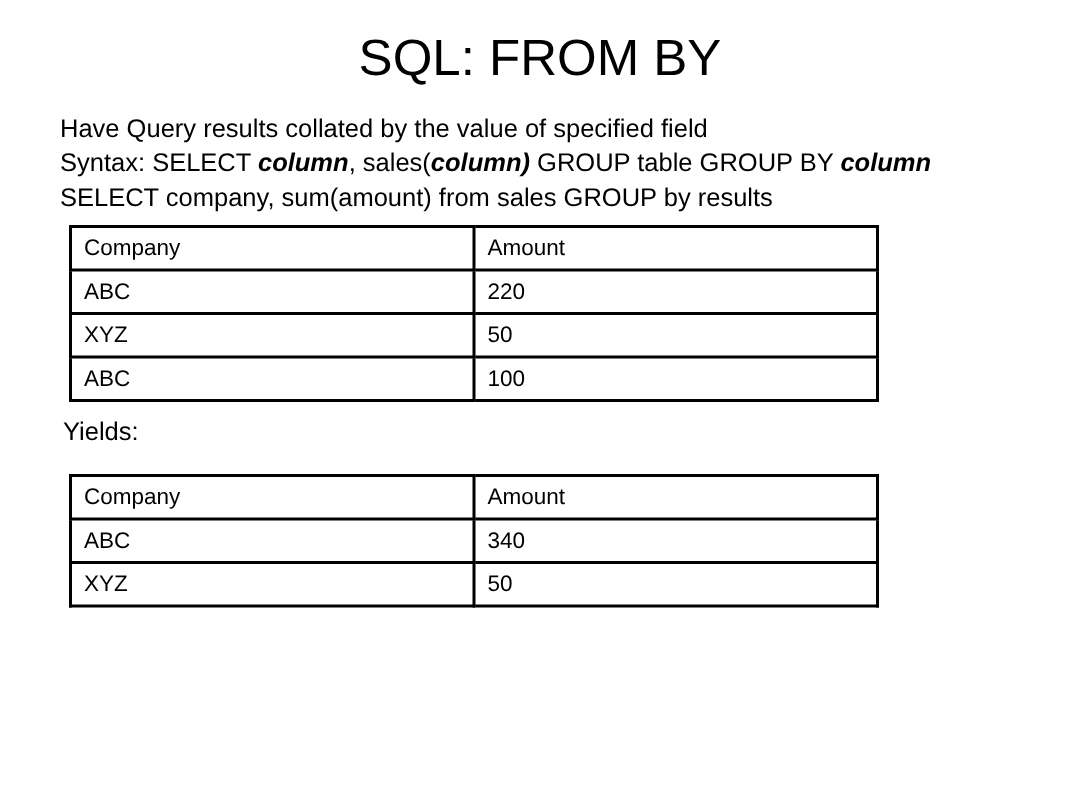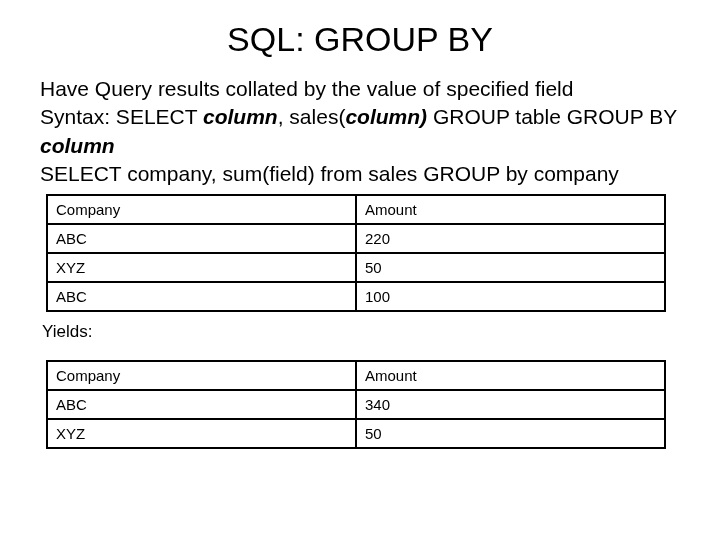--- a/index.html
+++ b/index.html
@@ -11,53 +11,53 @@
     color: #000;
     padding: 20px 40px;
   }
   h1 {
     font-size: 34px;
     font-weight: 400;
     text-align: center;
     margin-bottom: 16px;
   }
   .desc {
-    font-size: 21px;
+    font-size: 17px;
     line-height: 1.35;
     margin-bottom: 6px;
   }
   .italic { font-style: italic; font-weight: bold; }
   table {
     border-collapse: collapse;
-    width: 620px;
+    width: 540px;
     margin-left: 6px;
     margin-bottom: 10px;
   }
   td {
     border: 2px solid #000;
     padding: 5px 8px;
     font-size: 15px;
     width: 50%;
   }
   .yields {
     font-size: 17px;
     margin: 8px 0 18px 2px;
   }
 </style>
 </head>
 <body>
 
-<h1>SQL: GROUP BY</h1>
+<h1>SQL: FROM BY</h1>
 
 <div class="desc">
   <div>Have Query results collated by the value of specified field</div>
   <div>
     <span>Syntax: SELECT </span><span class="italic">column</span><span>, sales(</span><span class="italic">column)</span><span> GROUP table GROUP BY </span><span class="italic">column</span>
   </div>
-  <div>SELECT company, sum(field) from sales GROUP by company</div>
+  <div>SELECT company, sum(amount) from sales GROUP by results</div>
 </div>
 
 <table>
   <tbody>
       <tr>
     <td>Company</td>
     <td>Amount</td>
   </tr>
   <tr>
     <td>ABC</td>

